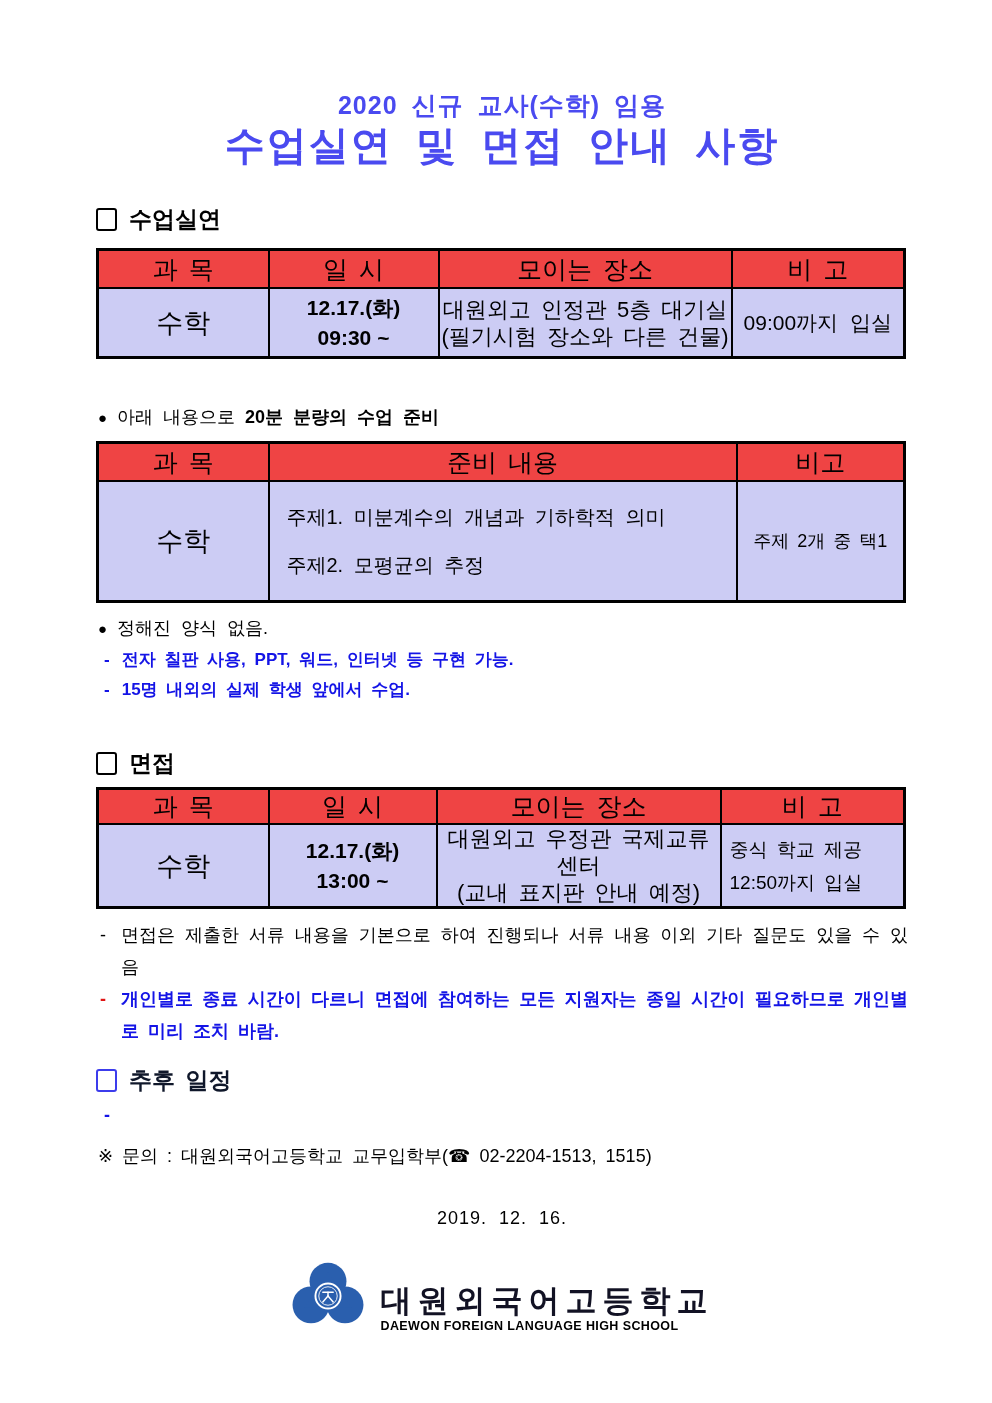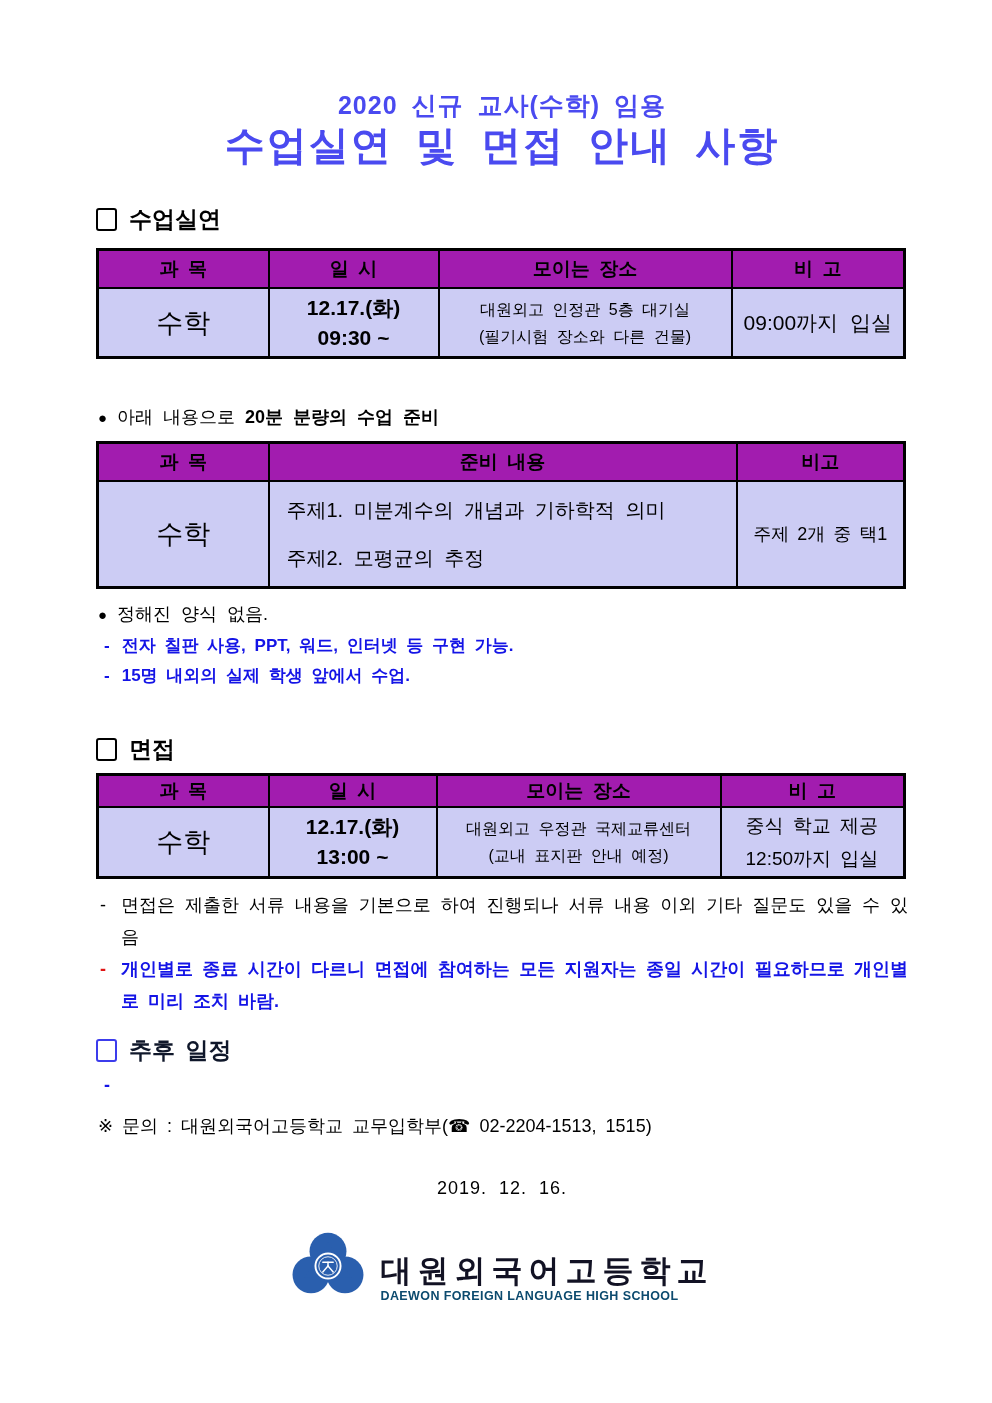--- a/index.html
+++ b/index.html
@@ -61,42 +61,42 @@
 
   
   table.doc {
     border-collapse: collapse;
     table-layout: fixed;
     width: 807px;
     border: 3px solid #000;
   }
   table.doc th, table.doc td { border: 2px solid #000; }
   table.doc th {
-    background: #a21caf;
-    font-size: 19px;
-    font-weight: bold;
+    background: #ef4444;
+    font-size: 25px;
+    font-weight: normal;
     text-align: center;
     word-spacing: 4px;
   }
   table.doc td { background: #ccccf4; vertical-align: middle; }
   .t1 { margin-top: 15px; }
   .t1 th { height: 38px; }
   .t1 td { height: 70px; }
   .t2 { margin-top: 11px; }
   .t2 th { height: 38px; }
-  .t2 td { height: 107px; }
+  .t2 td { height: 121px; }
   .t3 { margin-top: 10px; }
   .t3 th { height: 32px; }
   .t3 td { height: 71px; }
 
   td.subject { text-align: center; font-size: 27px; word-spacing: 4px; }
   td.dt { text-align: center; font-weight: bold; font-size: 21px; line-height: 30px; }
-  td.place { text-align: center; font-size: 16px; line-height: 27px; word-spacing: 4px; }
+  td.place { text-align: center; font-size: 22px; line-height: 27px; word-spacing: 4px; }
   td.note-c { text-align: center; font-size: 21px; word-spacing: 6px; }
-  td.note-l { font-size: 19px; line-height: 33px; padding-left: 24px; word-spacing: 4px; }
+  td.note-l { font-size: 19px; line-height: 33px; padding-left: 8px; word-spacing: 4px; }
   td.topics { font-size: 20px; padding-left: 17px; line-height: 48px; word-spacing: 5px; }
   td.note-c2 { text-align: center; font-size: 18px; word-spacing: 3px; }
 
   
   .bullet-line {
     display: flex;
     align-items: baseline;
     font-size: 18px;
     line-height: 24px;
     word-spacing: 5px;
@@ -164,21 +164,21 @@
   .logo-ko {
     font-size: 31px;
     font-weight: bold;
     color: #121224;
     letter-spacing: 6px;
     line-height: 34px;
   }
   .logo-en {
     font-size: 12.5px;
     font-weight: bold;
-    color: #0c4a6e;
+    color: #000000;
     letter-spacing: 0.4px;
     line-height: 16px;
   }
 </style>
 </head>
 <body>
 
 <div class="page">
   <div class="content">
 

